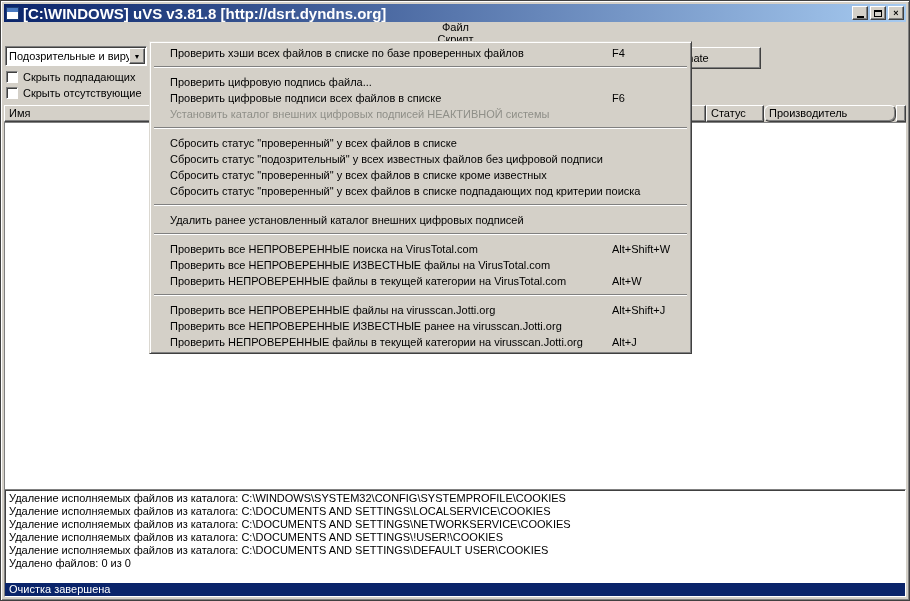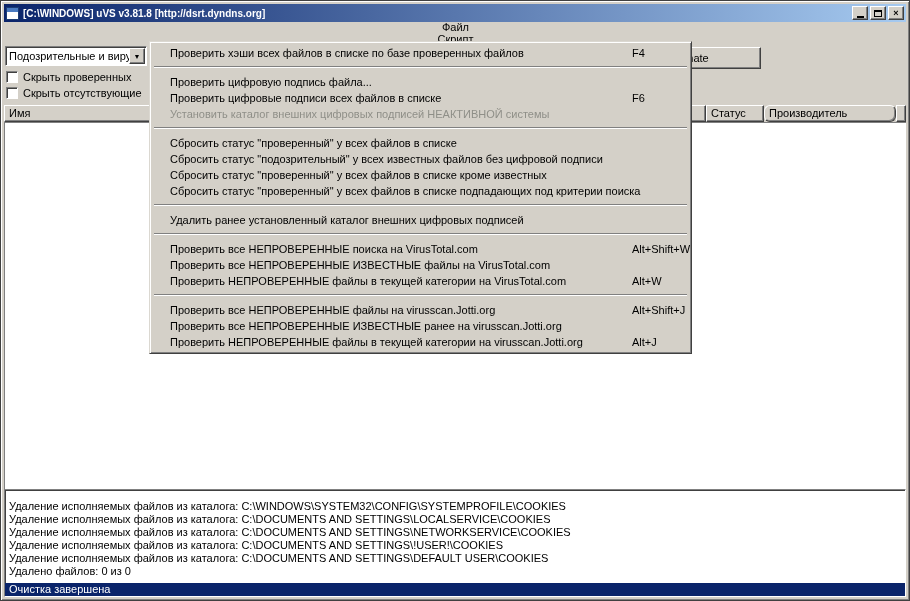--- a/index.html
+++ b/index.html
@@ -21,21 +21,21 @@
     position: absolute; left: 3px; top: 3px; right: 3px; height: 18px;
     background: linear-gradient(to right, #0a246a, #a6caf0);
     display: flex; align-items: center; padding: 0 2px;
   }
   .app-icon {
     width: 13px; height: 13px; flex: 0 0 13px;
     background: linear-gradient(#4a7ac0 0 4px, #ffffff 4px);
     border: 1px solid #1b3c73;
   }
   .title-text {
-    color: #fff; font-weight: bold; font-size: 10px;
+    color: #fff; font-weight: bold; font-size: 15px;
     margin-left: 4px; flex: 1; white-space: nowrap; overflow: hidden;
   }
   .tb-btn {
     width: 16px; height: 14px; margin-left: 2px;
     background: #d4d0c8;
     border: 1px solid; border-color: #ffffff #404040 #404040 #ffffff;
     box-shadow: inset -1px -1px 0 #808080;
     display: flex; align-items: center; justify-content: center;
     font-size: 9px; font-weight: bold; line-height: 1; padding: 0;
   }
@@ -103,35 +103,35 @@
   }
 
   
   .log-pane {
     position: absolute; left: 3px; top: 488px; right: 3px; bottom: 3px;
     background: #ffffff;
     border: 1px solid; border-color: #808080 #ffffff #ffffff #808080;
     box-shadow: inset 1px 1px 0 #404040;
     overflow: hidden;
   }
-  .log { display: flex; flex-direction: column; height: 100%; padding-top: 10px; line-height: 13px; }
+  .log { display: flex; flex-direction: column; height: 100%; padding-top: 2px; line-height: 13px; }
   .log-line { padding: 0 4px; white-space: nowrap; overflow: hidden; }
   .log-status { margin-top: auto; background: #0a246a; color: #ffffff; padding: 0 4px; white-space: nowrap; }
 
   
   .menu-popup {
     position: absolute; left: 148px; top: 40px; width: 543px;
     background: #d4d0c8;
     border: 1px solid; border-color: #dbd8d1 #404040 #404040 #dbd8d1;
     box-shadow: inset 1px 1px 0 #ffffff, inset -1px -1px 0 #808080;
     padding: 3px 2px; z-index: 20;
   }
   .mi { display: flex; align-items: center; height: 16px; padding: 0 12px 0 18px; }
   .mi-label { flex: 0 0 442px; white-space: nowrap; overflow: visible; }
-  .mi-key { flex: 1; white-space: nowrap; margin-left: 20px; }
+  .mi-key { flex: 1; white-space: nowrap; }
   .mi.disabled { color: #8f8f88; }
   .msep { height: 0; border-top: 1px solid #808080; border-bottom: 1px solid #ffffff; margin: 5px 2px 6px; }
 </style>
 </head>
 <body>
 
 <div class="window">
 
   <div class="titlebar">
     <span class="app-icon"></span>
@@ -161,21 +161,21 @@
 
   <div class="combo">
     <span class="combo-value">Подозрительные и вирусы</span>
     <button class="combo-btn">
         <span>▼</span>
       </button>
   </div>
 
   <div class="chk-row r1">
     <span class="chk-box"></span>
-    <span>Скрыть проверенных</span>
+    <span>Скрыть подпадающих</span>
   </div>
   <div class="chk-row r2">
     <span class="chk-box"></span>
     <span>Скрыть отсутствующие</span>
   </div>
 
   <button class="donate">Donate</button>
 
   <div class="list-header">
     <span class="col-h c0">Имя</span>

